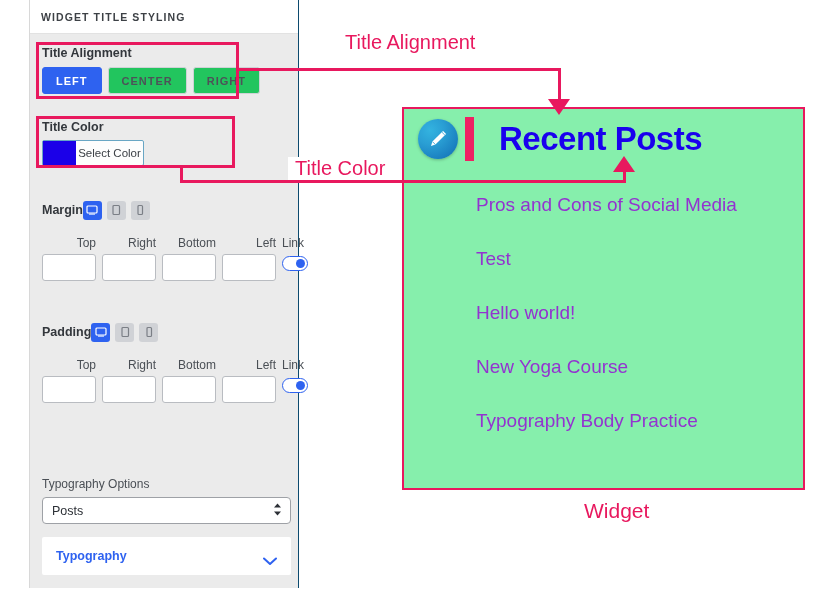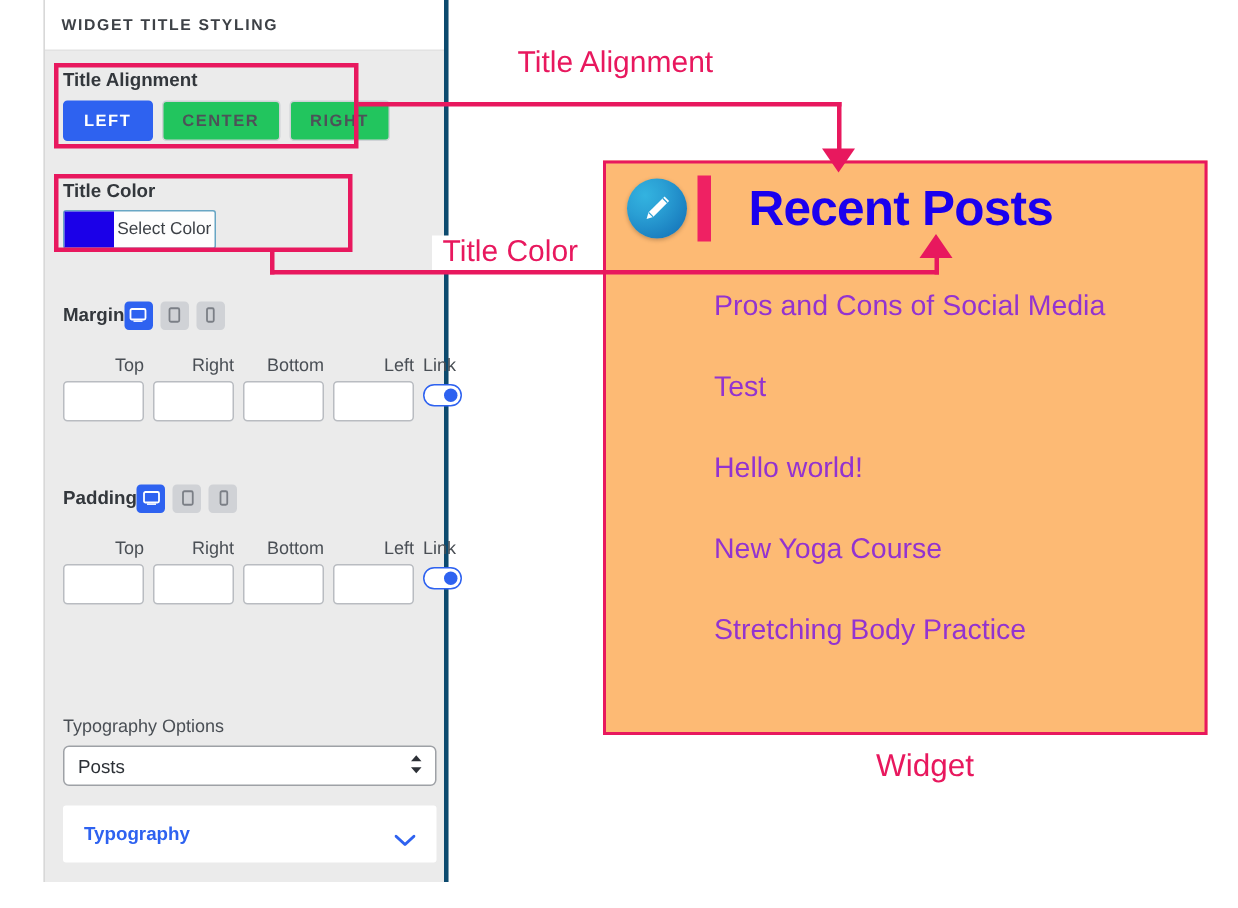--- a/index.html
+++ b/index.html
@@ -14,21 +14,21 @@
     -webkit-font-smoothing: antialiased;
   }
 
   
   #sidebar {
     position: absolute;
     left: 29px; top: 0px;
     width: 270px; height: 588px;
     background: #ebebeb;
     border-left: 1px solid #d8d8d8;
-    border-right: 3px solid #0c4a6e;
+    border-right: 1px solid #0c4a6e;
     box-sizing: border-box;
   }
   #panel-header {
     height: 34px;
     background: #ffffff;
     border-bottom: 1px solid #e2e2e2;
     display: flex; align-items: center;
     padding-left: 11px;
     box-sizing: border-box;
   }
@@ -208,21 +208,21 @@
     transform: translateY(-50%);
   }
 
   
   #widget-box {
     position: absolute;
     left: 402px; top: 107px;
     width: 403px; height: 383px;
     border: 2px solid #e8185e;
     box-sizing: border-box;
-    background: #fdba74;
+    background: #86efac;
   }
   #widget-header {
     position: absolute;
     left: 14px; top: 8px;
     display: flex; align-items: center;
   }
   .post-icon {
     width: 40px; height: 40px;
     border-radius: 50%;
     background: radial-gradient(circle at 30% 28%, #33b3e0 0%, #2a9fd4 35%, #1a7fc0 75%, #1368ad 100%);
@@ -457,21 +457,21 @@
     </div>
     <div class="pink-bar"></div>
     <div id="widget-title">Recent Posts</div>
   </div>
 
   <div id="post-list">
     <div class="post-item">Pros and Cons of Social Media</div>
     <div class="post-item">Test</div>
     <div class="post-item">Hello world!</div>
     <div class="post-item">New Yoga Course</div>
-    <div class="post-item">Stretching Body Practice</div>
+    <div class="post-item">Typography Body Practice</div>
   </div>
 </div>
 
 <div class="annot-box" id="hl-align"></div>
 <div class="annot-box" id="hl-color"></div>
 
 <div class="annot-line" style="left:239px; top:68px; width:322px; height:3px;"></div>
 <div class="annot-line" style="left:558px; top:68px; width:3px; height:33px;"></div>
 <div class="arrow arrow-down" style="left:548px; top:99px;"></div>
 <div class="annot-label" style="left:338px; top:31px;">Title Alignment</div>

